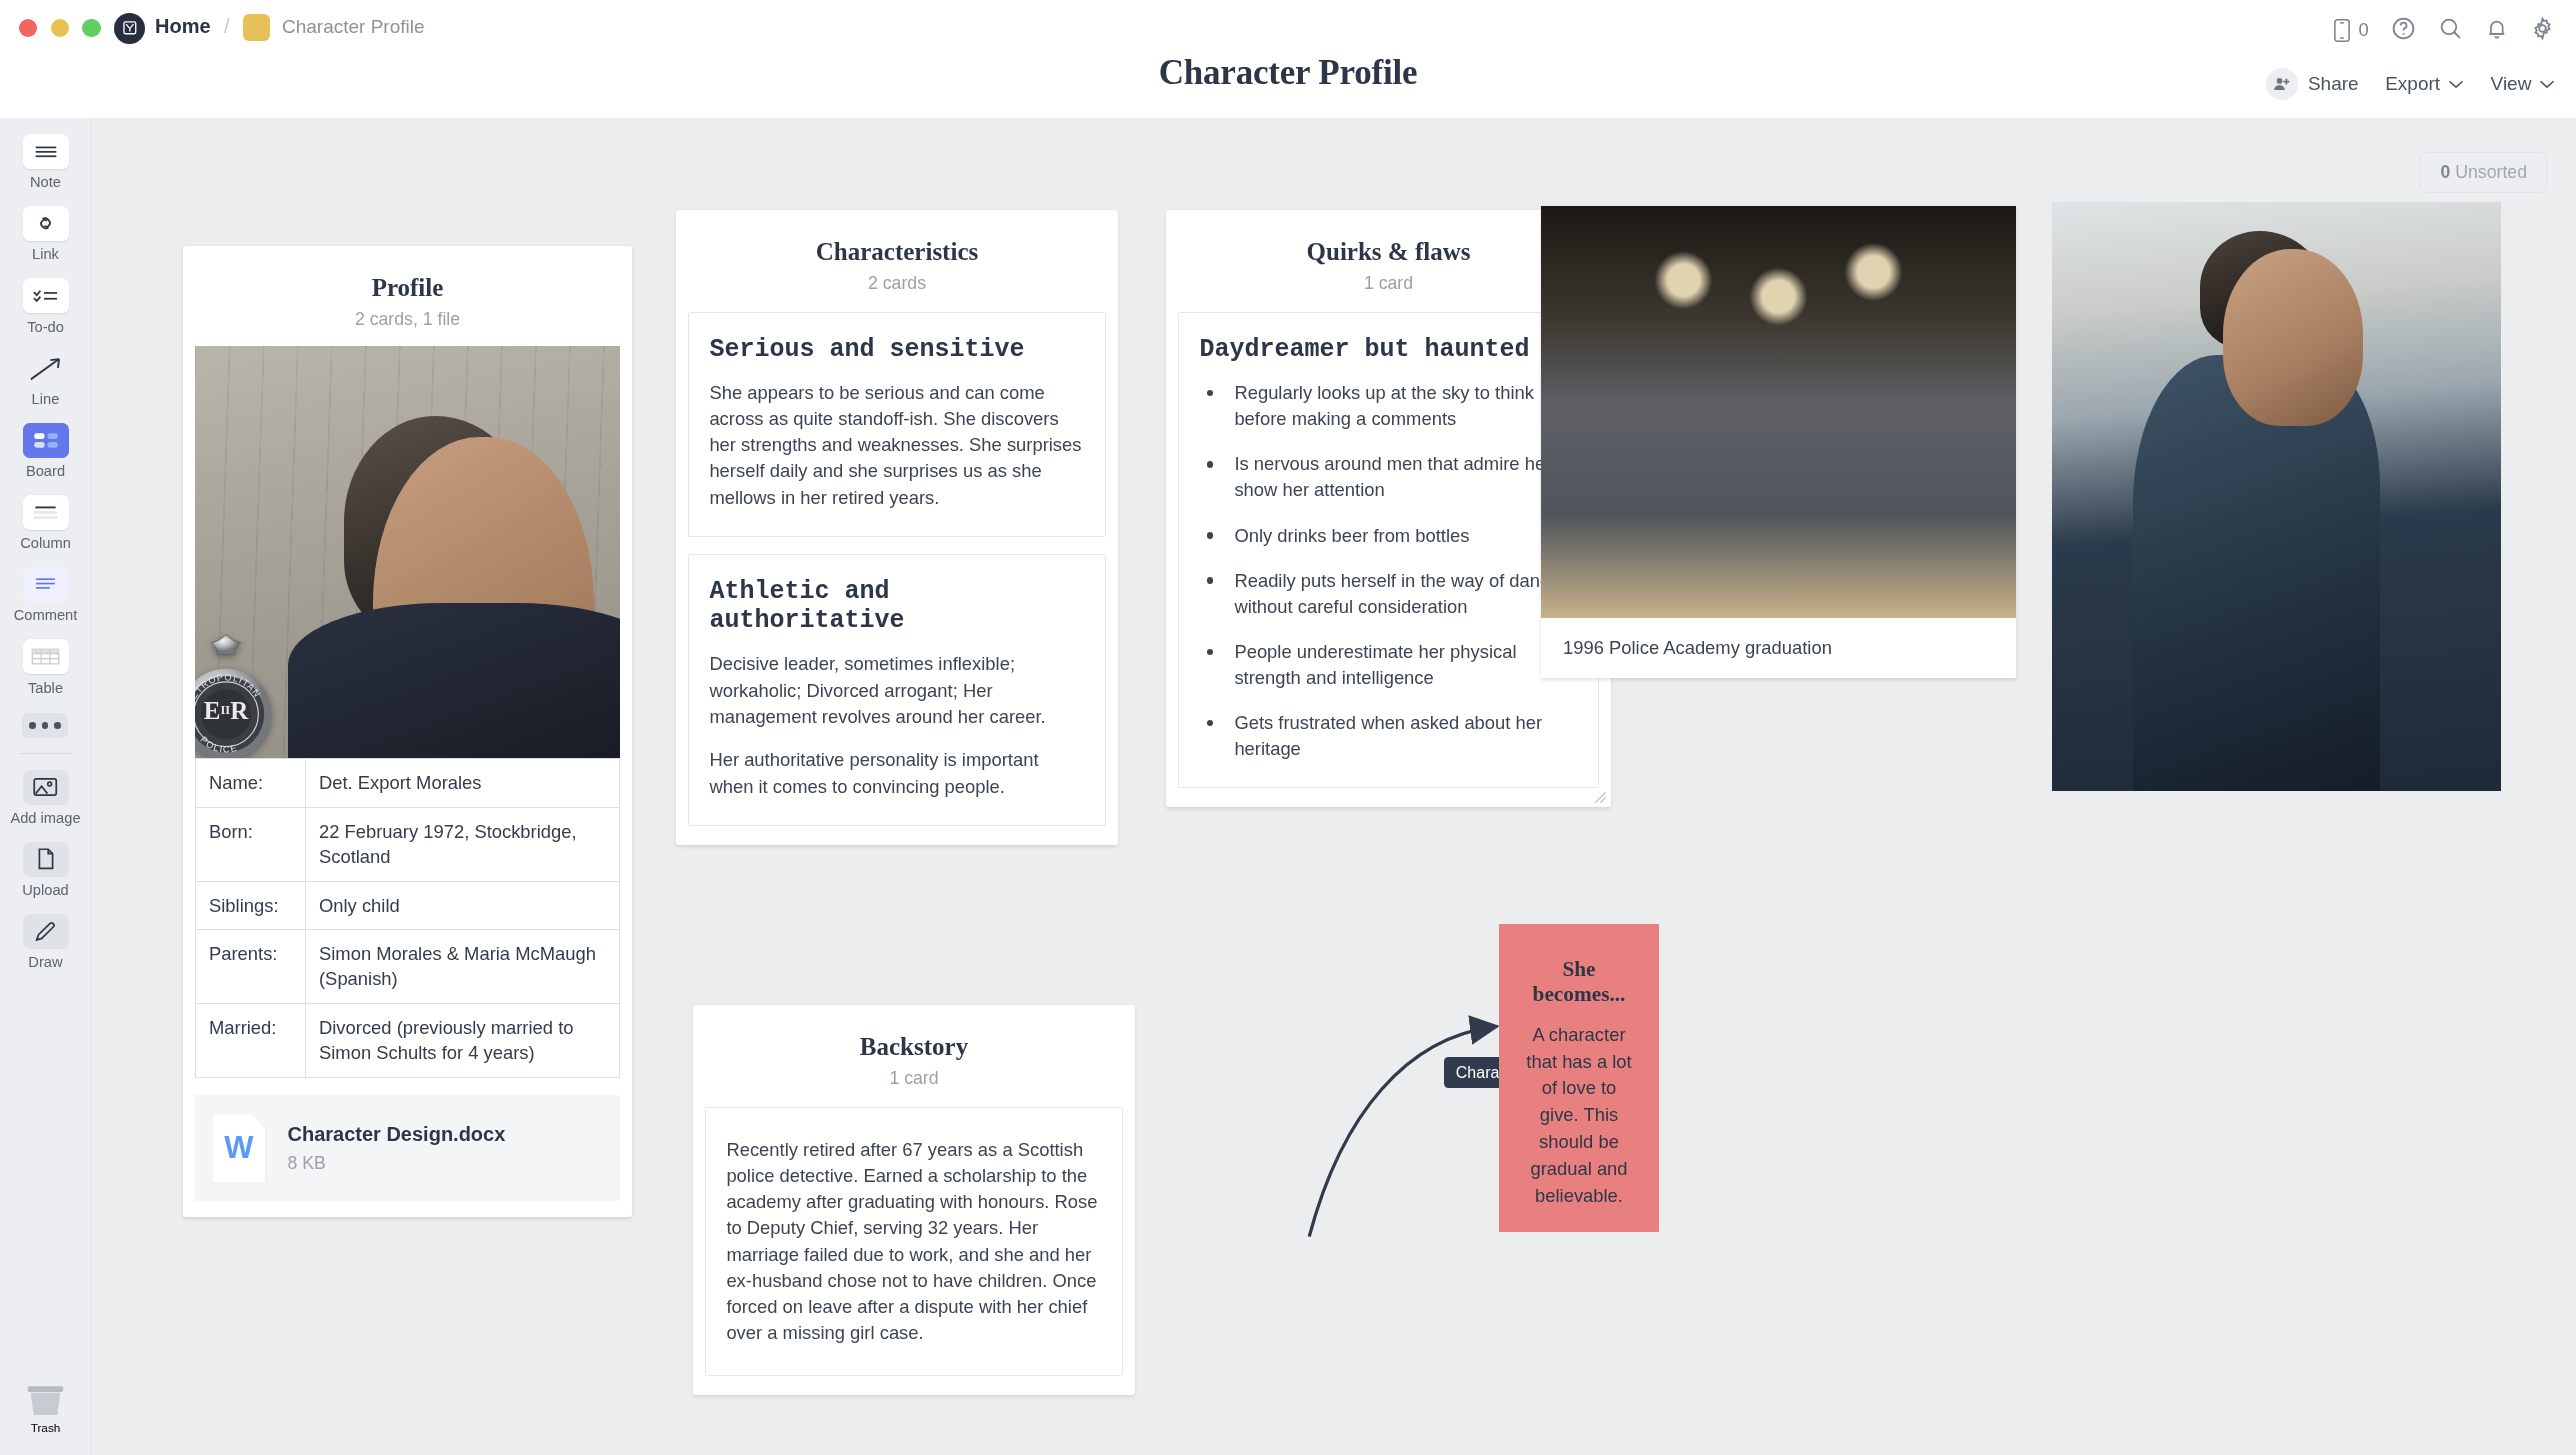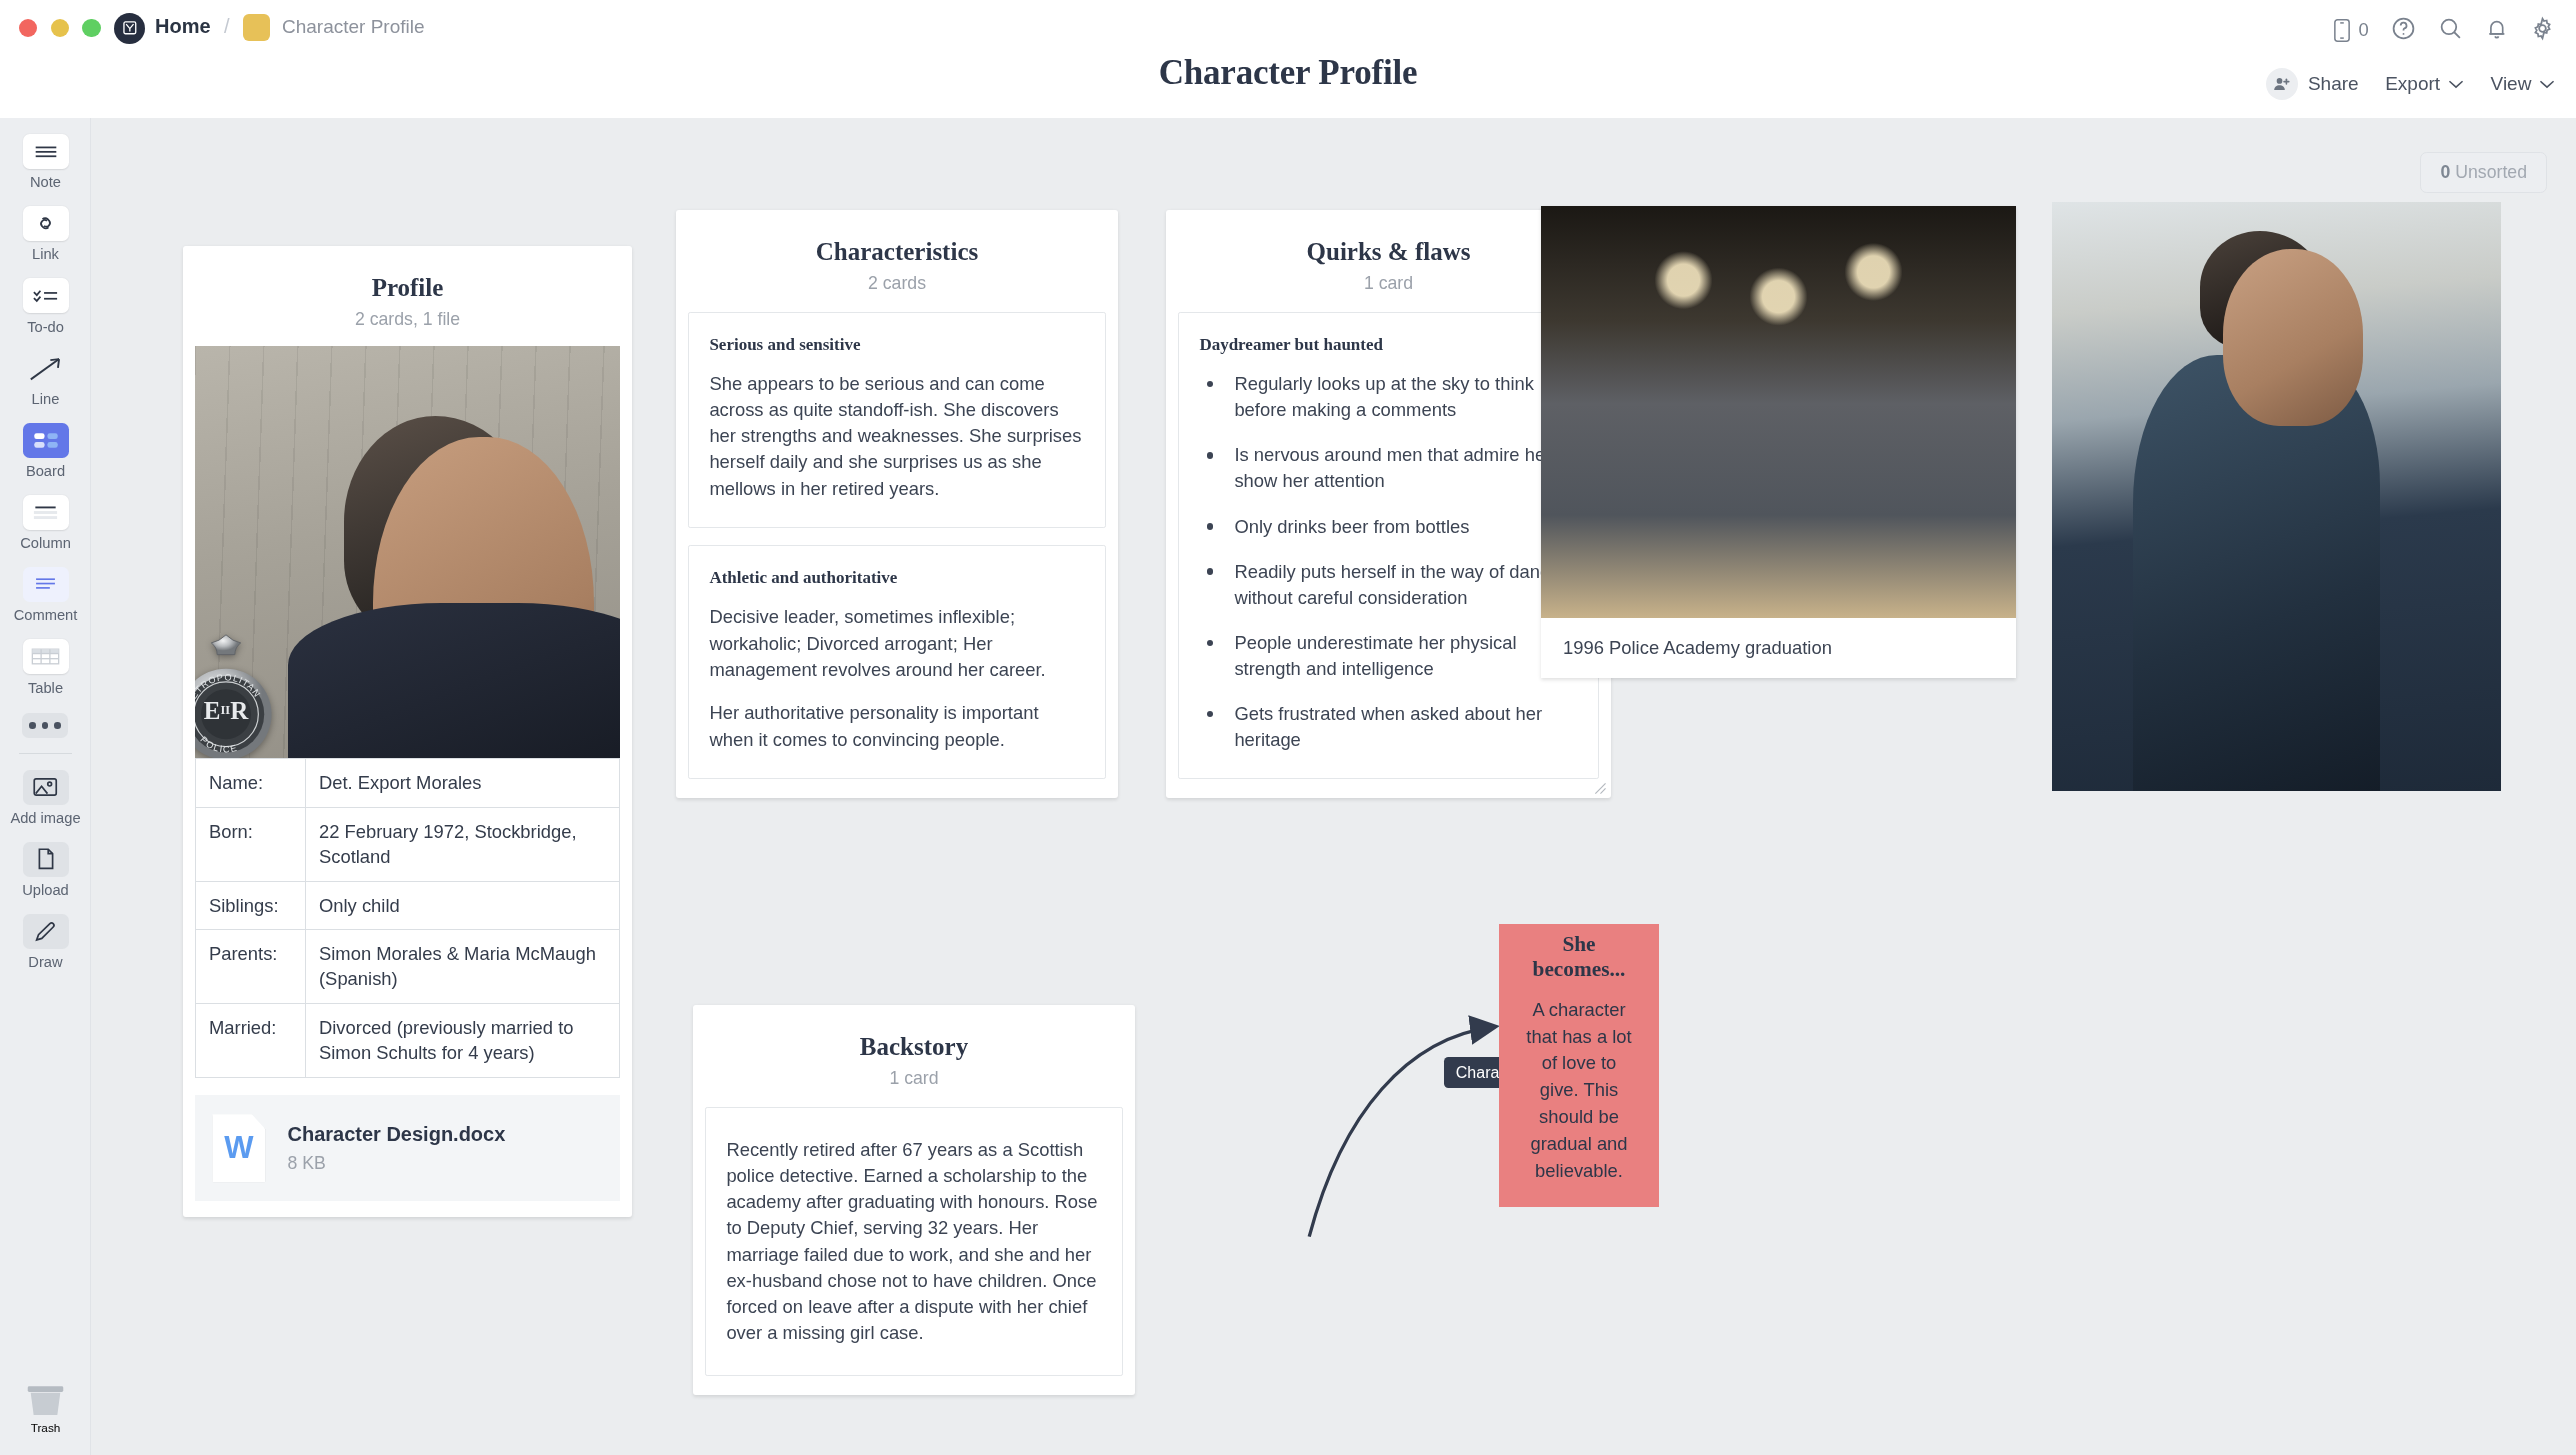--- a/index.html
+++ b/index.html
@@ -144,22 +144,22 @@
   .minimize {
     position: absolute; right: 19px; top: 19px;
     width: 17.7px; height: 3.7px; background: #a7adb5; border-radius: 1.5px; cursor: pointer;
   }
 
   .note-card {
     margin: 17.7px 11.8px 0; border: 0.7px solid #e4e7ea;
     border-radius: 2.2px; background: #fff; padding: 22px 20.6px 25px;
   }
   .note-title {
-    font-family: Liberation Serif, serif;
-    font-size: 17px; font-weight: bold; color: #2d3648; margin-bottom: 16px;
+    font-family: Liberation Mono, monospace;
+    font-size: 25px; font-weight: bold; color: #2d3648; margin-bottom: 16px;
   }
   .note-body {
     font-size: 18.4px; line-height: 1.42; color: #3c4453;
   }
   .note-body p + p { margin-top: 17.7px; }
   .note-ul { list-style: none; }
   .note-ul li {
     position: relative; padding-left: 35px; margin-bottom: 19px;
     font-size: 18.4px; line-height: 1.42; color: #3c4453;
   }
@@ -255,21 +255,21 @@
     background: linear-gradient(150deg,#c9a183 0%, #a87f61 60%, #7c5a43 100%);
   }
   .of-hair {
     position: absolute; left: 33%; top: 5%;
     width: 125px; height: 118px; border-radius: 55% 60% 30% 40%;
     background: linear-gradient(160deg,#4b423b 0%, #241f1c 70%);
   }
 
   
   .sticky {
-    position: absolute; padding: 8px 25px 22px; text-align: center;
+    position: absolute; padding: 33px 25px 22px; text-align: center;
   }
   .sticky .st-title {
     font-family: "Liberation Serif", serif;
     font-size: 21.3px; font-weight: bold; color: #2d3648; margin-bottom: 14.7px;
   }
   .sticky .st-body { font-size: 18.4px; line-height: 1.46; color: #2d3648; }
 
   
   .connector { position: absolute; left: 0; top: 0; width: 2485px; height: 1338px; pointer-events: none; }
   .arc-label {

